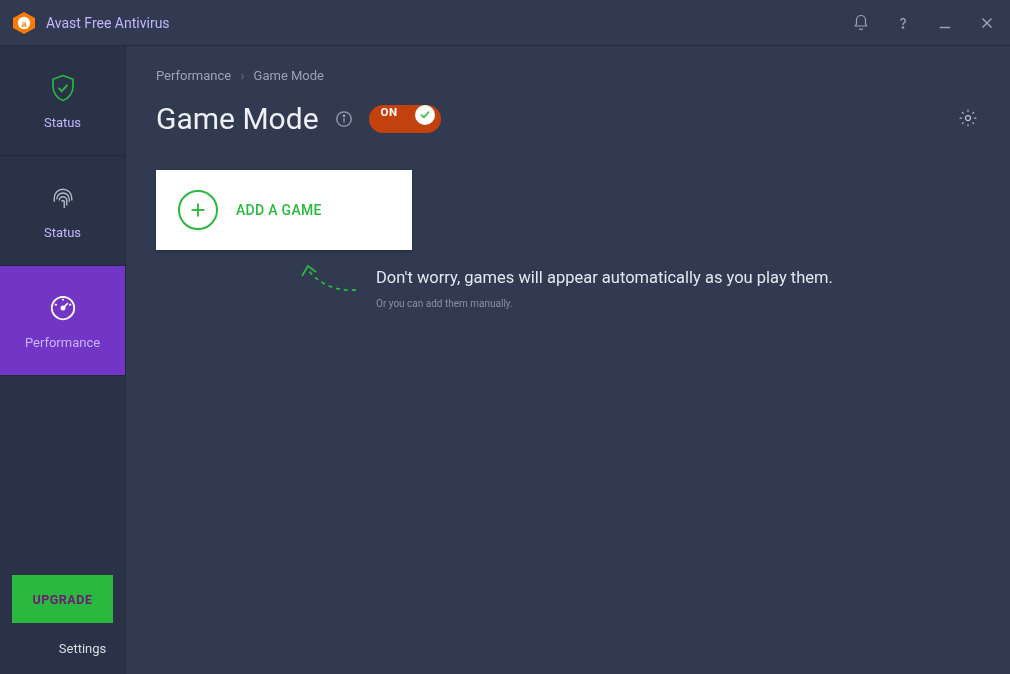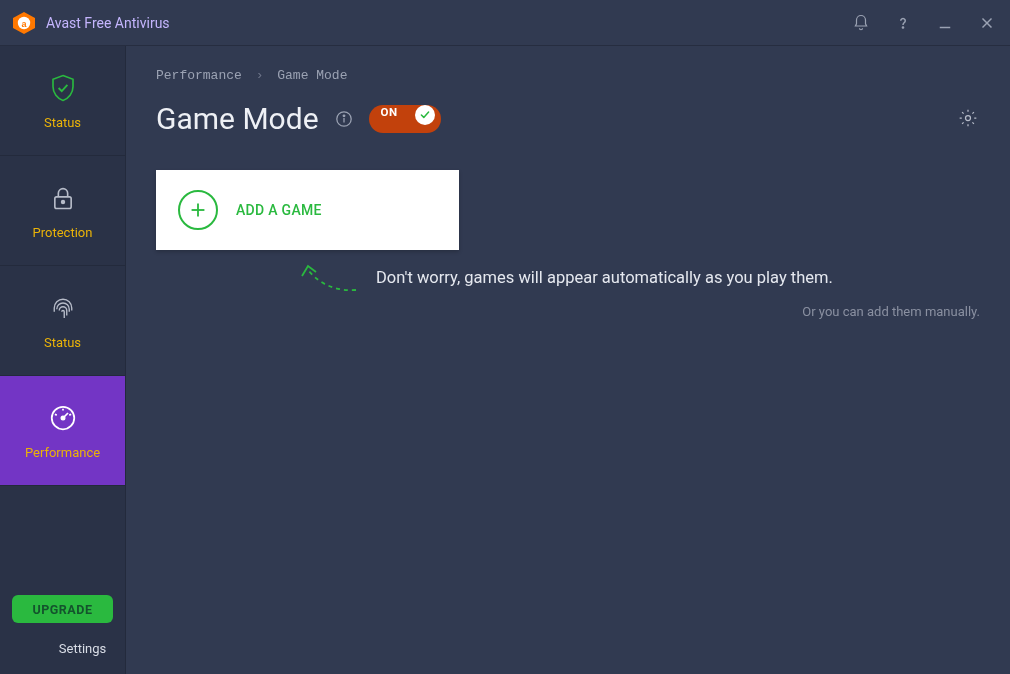--- a/index.html
+++ b/index.html
@@ -73,55 +73,53 @@
     }
     .nav-item .nav-icon {
       width: 34px;
       height: 34px;
       display: flex;
       align-items: center;
       justify-content: center;
     }
     .nav-item .nav-label {
       font-size: 13px;
-      color: #eab308;
+      color: #c4b5fd;
     }
     .sidebar-spacer { flex: 1; }
     .upgrade-btn {
       margin: 0 12px 18px 12px;
-      height: 28px;
+      height: 48px;
       background: #2ab93f;
-      color: #14532d;
+      color: #701a75;
       font-weight: 700;
       font-size: 12.5px;
       letter-spacing: 0.5px;
       display: flex;
       align-items: center;
       justify-content: center;
       cursor: pointer;
-      border-radius: 6px;
     }
     .settings-link {
       text-align: center;
       font-size: 13px;
       color: #d9dde6;
       margin-bottom: 18px;
       cursor: pointer;
       padding-left: 40px;
     }
     .main {
       flex: 1;
       padding: 22px 30px;
       position: relative;
     }
     .breadcrumb {
       font-size: 13px;
       color: #9ba2b3;
       margin-bottom: 18px;
-      font-family: Liberation Mono, monospace;
     }
     .breadcrumb .sep { margin: 0 6px; color: #6d7489;}
     .header-row {
       display: flex;
       align-items: center;
       gap: 16px;
     }
     .page-title {
       font-size: 30px;
       font-weight: 400;
@@ -165,21 +163,21 @@
       position: absolute;
       right: 30px;
       top: 62px;
       width: 22px;
       height: 22px;
       cursor: pointer;
       color: #b7bcc9;
     }
     .card {
       margin-top: 34px;
-      width: 303px;
+      width: 256px;
       height: 80px;
       background: #fff;
       display: flex;
       align-items: center;
       padding: 0 22px;
       gap: 18px;
       cursor: pointer;
       box-shadow: 0 2px 4px rgba(0,0,0,0.2);
     }
     .plus-circle {
@@ -206,26 +204,25 @@
       position: absolute;
       left: 0;
       top: -8px;
     }
     .hint-text {
       margin-left: 80px;
     }
     .hint-main {
       font-size: 16.5px;
       color: #e5e8ef;
-      margin-bottom: 17px;
+      margin-bottom: 11px;
     }
     .hint-sub {
-      font-size: 13px;
+      font-size: 10px;
       color: #8a90a1;
-      text-align: right;
     }
   </style>
 </head>
 <body>
 
 <div class="titlebar">
   <span class="logo">
     <svg viewBox="0 0 24 24" width="24" height="24">
       <polygon points="12,1 23,7 23,17 12,23 1,17 1,7" fill="#ff7800"></polygon>
       <circle cx="12" cy="12" r="6.2" fill="#fff"></circle>
@@ -267,30 +264,20 @@
       <span class="nav-icon">
         <svg viewBox="0 0 24 24" width="30" height="30" fill="none" stroke="#2ab93f" stroke-width="1.3">
           <path d="M12 2 L20 5 V11 C20 16 16.5 20.5 12 22 C7.5 20.5 4 16 4 11 V5 Z"></path>
           <polyline points="8.5,12 11,14.5 15.5,9.5" stroke="#2ab93f" stroke-width="1.5"></polyline>
         </svg>
       </span>
       <span class="nav-label">Status</span>
     </div>
     <div class="nav-item">
       <span class="nav-icon">
-        <svg viewBox="0 0 24 24" width="28" height="28" fill="none" stroke="#b7bcc9" stroke-width="1.4">
-          <rect x="5" y="11" width="14" height="10" rx="1.5"></rect>
-          <path d="M8 11 V8 a4 4 0 0 1 8 0 v3"></path>
-          <circle cx="12" cy="15.5" r="1.2" fill="#b7bcc9"></circle>
-        </svg>
-      </span>
-      <span class="nav-label">Protection</span>
-    </div>
-    <div class="nav-item">
-      <span class="nav-icon">
         <svg viewBox="0 0 24 24" width="30" height="30" fill="none" stroke="#b7bcc9" stroke-width="1.1">
           <path d="M5 12a7 7 0 0 1 14 0"></path>
           <path d="M7 13a5 5 0 0 1 10 0v2"></path>
           <path d="M9 14a3 3 0 0 1 6 0v4"></path>
           <path d="M11 15a1 1 0 0 1 2 0v5"></path>
           <path d="M5 12v3"></path>
           <path d="M19 12v2"></path>
         </svg>
       </span>
       <span class="nav-label">Status</span>

